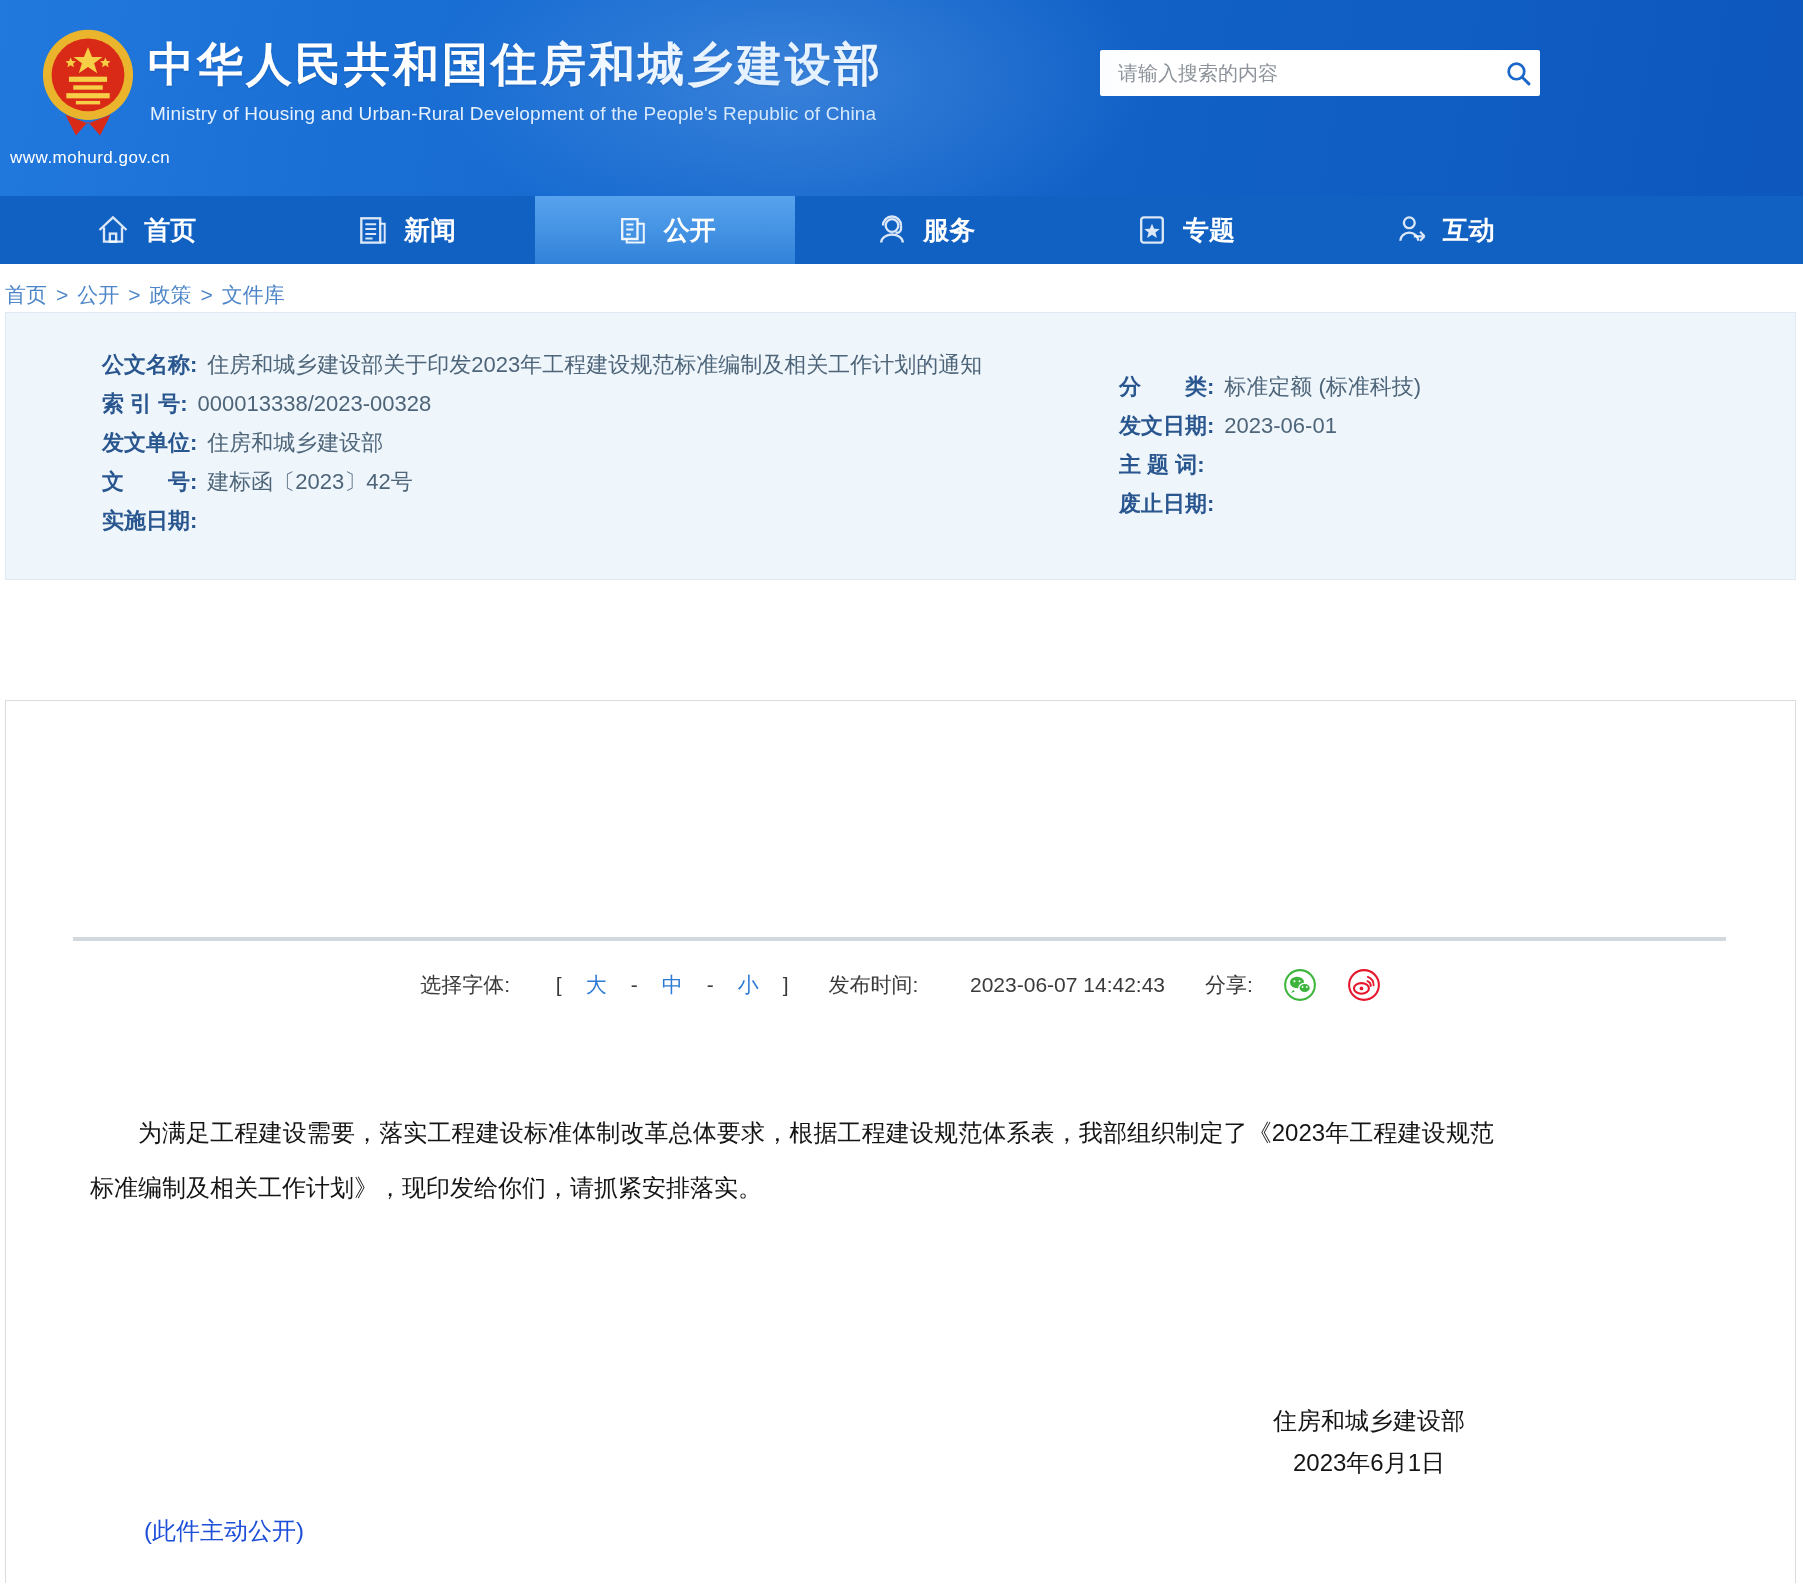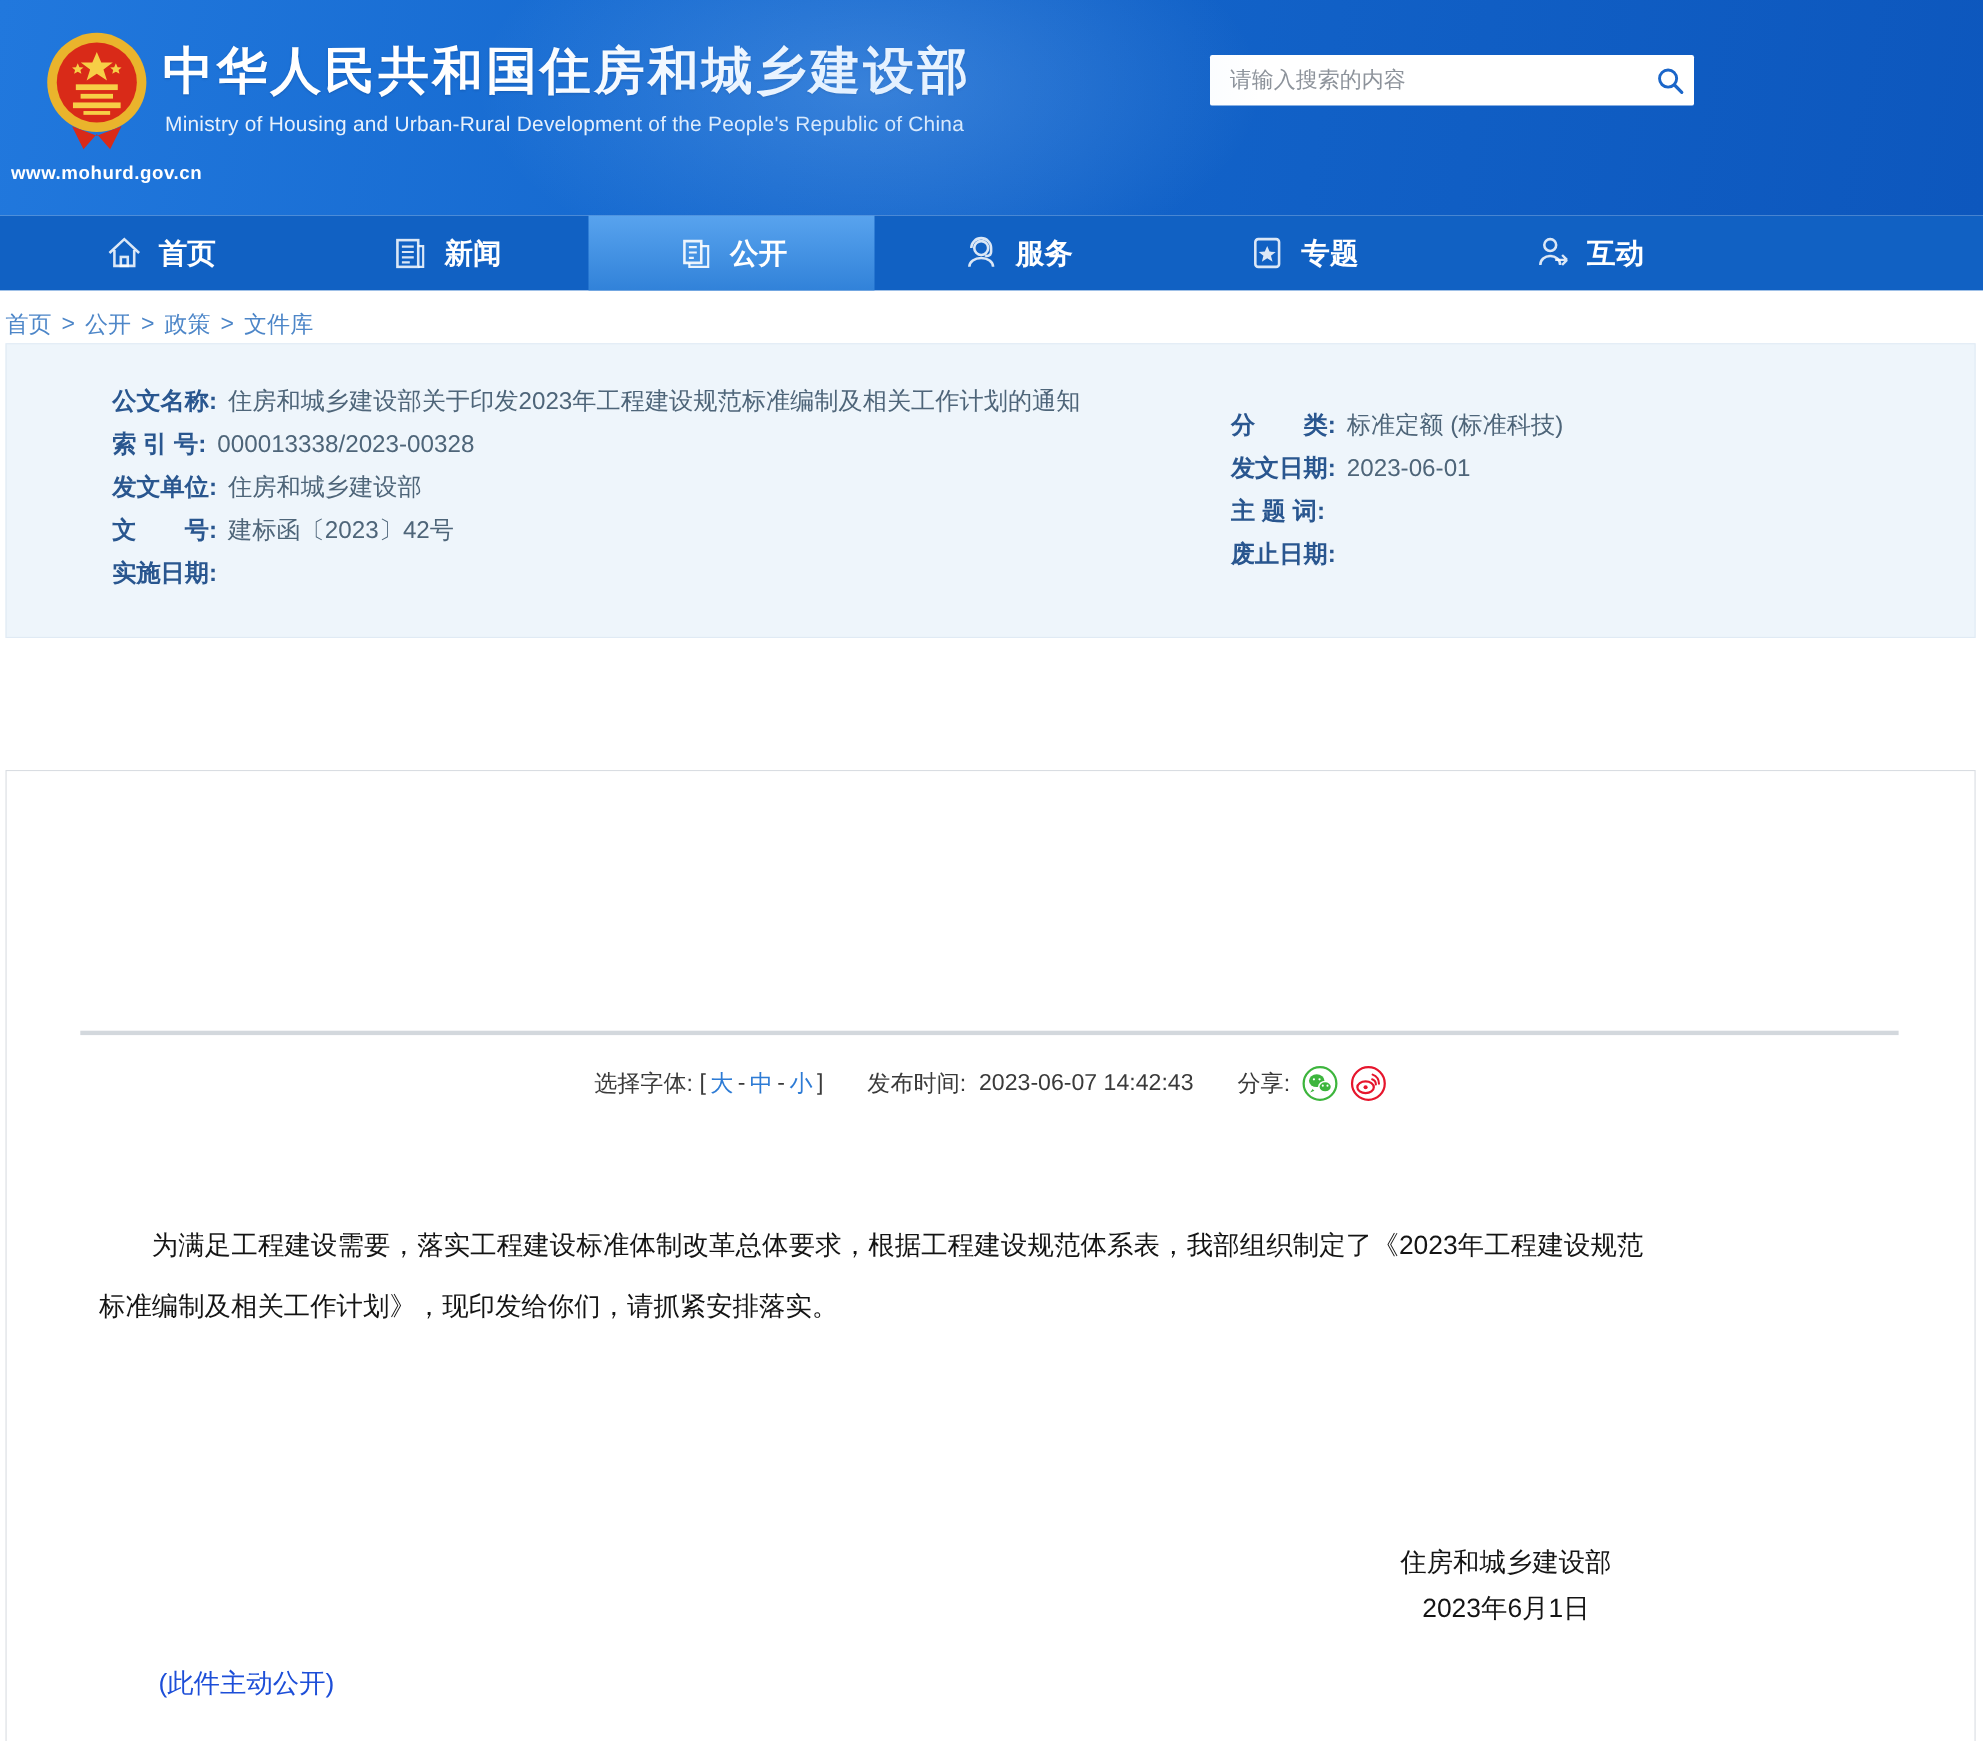--- a/index.html
+++ b/index.html
@@ -6,21 +6,21 @@
   .page{position:relative;width:1803px;height:1583px;background:#ffffff;overflow:hidden;
         font-family:"Liberation Sans","DejaVu Sans",sans-serif;}
 
   
   .banner{position:absolute;left:0;top:0;width:1803px;height:196px;
           background:linear-gradient(100deg,#2178dd 0%,#1467cd 40%,#0d57bd 100%);overflow:hidden;}
   .banner::after{content:"";position:absolute;left:430px;top:-40px;width:720px;height:300px;
           background:radial-gradient(ellipse at 50% 40%,rgba(150,200,255,.28),rgba(150,200,255,0) 70%);}
   .emblem{position:absolute;left:36px;top:22px;width:104px;height:118px;}
   .site-url{position:absolute;left:10px;top:148px;width:156px;text-align:left;
-            color:#ffffff;font-size:17px;font-weight:bold;letter-spacing:.5px;}
+            color:#ffffff;font-size:17px;font-weight:normal;letter-spacing:.5px;}
   .site-title{position:absolute;left:148px;top:34px;color:#ffffff;font-size:46px;font-weight:bold;
               letter-spacing:3px;text-shadow:0 1px 2px rgba(0,40,90,.25);}
   .site-sub{position:absolute;left:150px;top:103px;color:#e8f1fc;font-size:19px;letter-spacing:.2px;}
   .search{position:absolute;left:1100px;top:50px;width:440px;height:46px;background:#ffffff;
           border-radius:2px;display:flex;align-items:center;}
   .search input{flex:1;border:none;outline:none;background:transparent;margin-left:16px;
           font-size:20px;color:#444;font-family:inherit;}
   .search input::placeholder{color:#8d939b;}
   .search-btn{width:44px;height:46px;border:none;background:transparent;cursor:pointer;
           display:flex;align-items:center;justify-content:center;}
@@ -50,21 +50,21 @@
   .mvalue{color:#4e6579;}
 
   
   .art-box{position:absolute;left:5px;top:700px;width:1791px;height:920px;box-sizing:border-box;
            background:#ffffff;border:1px solid #d9dde2;}
   .art-title{position:absolute;left:0;right:0;top:90px;text-align:center;color:#0e0e0e;
              font-size:31px;font-weight:bold;line-height:50px;}
   .art-divider{position:absolute;left:67px;right:69px;top:236px;height:4px;background:#d3d8dd;}
   .art-meta{position:absolute;left:0;right:0;top:262px;height:44px;display:flex;
             align-items:center;justify-content:center;font-size:21px;color:#3a3a3a;}
-  .art-meta .grp{display:flex;align-items:center;margin:0 20px;}
+  .art-meta .grp{display:flex;align-items:center;margin:0 20px;gap:20px;}
   .fs-link{color:#2d7bd5;cursor:pointer;margin:0 4px;text-decoration:none;}
   .share-ico{width:34px;height:34px;margin-left:10px;cursor:pointer;display:block;}
   .art-body{position:absolute;left:84px;top:404px;width:1404px;font-size:24px;line-height:55px;
             color:#141414;text-align:justify;}
   .art-body p{margin:0;}
   .art-body p.indent{text-indent:2em;}
   .sign-block{position:absolute;right:330px;top:699px;text-align:center;font-size:24px;
               line-height:42px;color:#141414;}
   .art-note{position:absolute;left:138px;top:815px;font-size:24px;line-height:30px;color:#1d4ed8;}
 </style>

